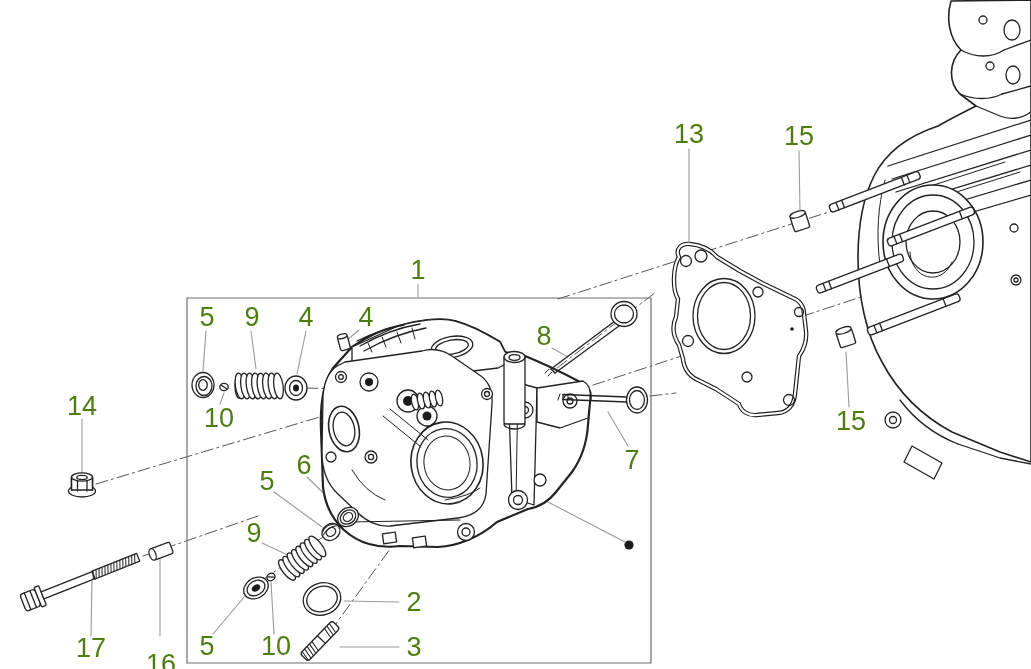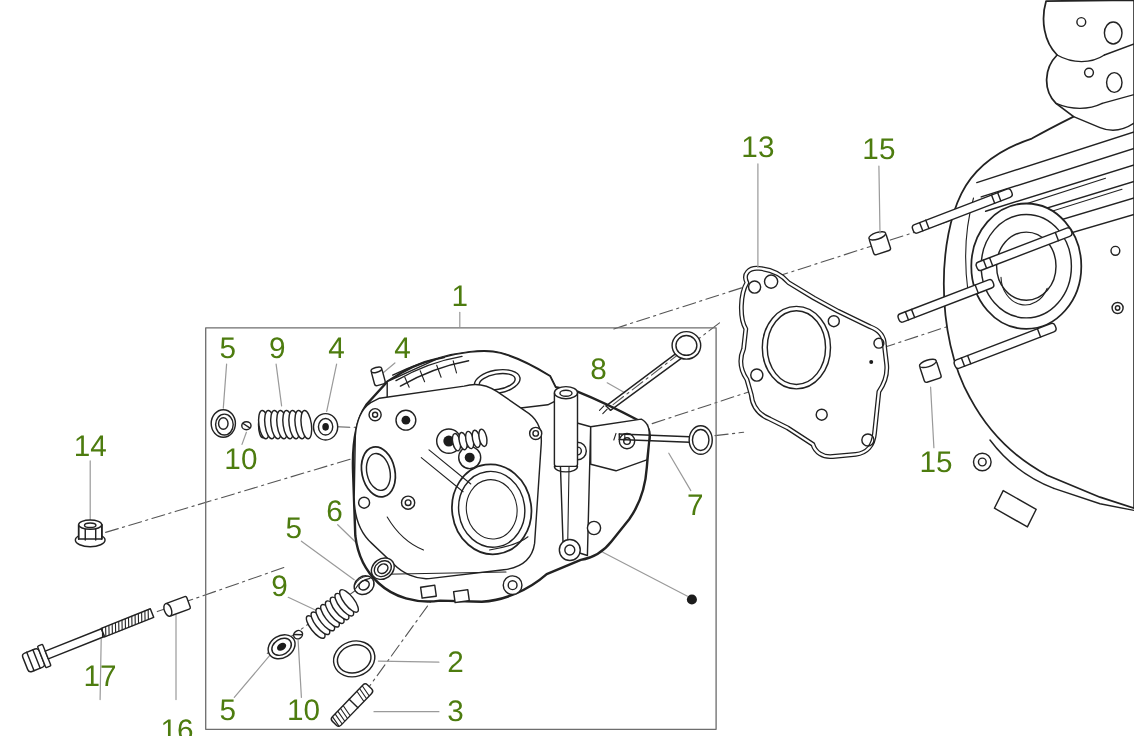--- a/index.html
+++ b/index.html
@@ -396,16 +396,16 @@
   <div class="callout" style="left:851px;top:421px">15</div>
   <div class="callout" style="left:632px;top:460px">7</div>
   <div class="callout" style="left:304px;top:465px">6</div>
   <div class="callout" style="left:267px;top:481px">5</div>
   <div class="callout" style="left:254px;top:533px">9</div>
   <div class="callout" style="left:414px;top:602px">2</div>
   <div class="callout" style="left:414px;top:647px">3</div>
   <div class="callout" style="left:207px;top:646px">5</div>
   <div class="callout" style="left:276px;top:646px">10</div>
   <div class="callout" style="left:161px;top:664px">16</div>
-  <div class="callout" style="left:91px;top:615px">17</div>
+  <div class="callout" style="left:91px;top:648px">17</div>
 </div>
 
 </div>
 
 </body></html>

